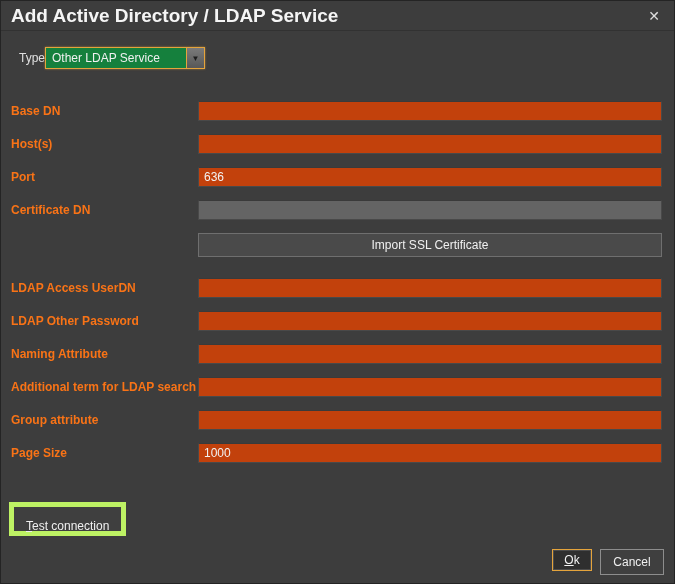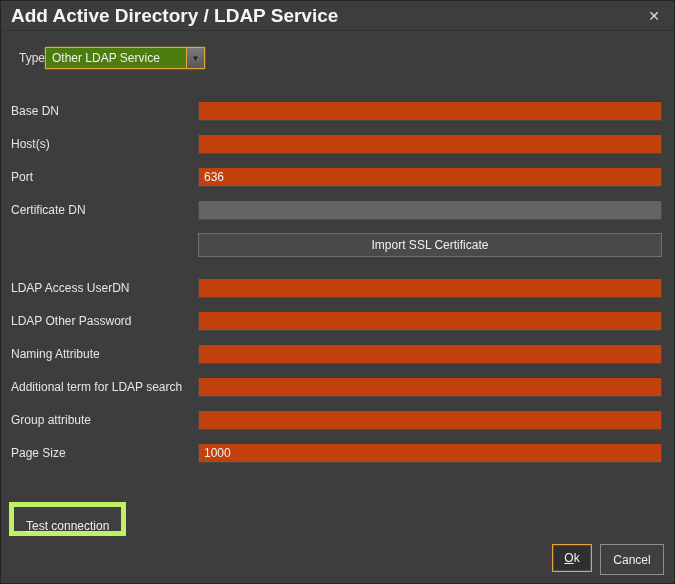--- a/index.html
+++ b/index.html
@@ -43,21 +43,21 @@
     display: flex;
     align-items: center;
     margin: 16px 0 0 10px;
   }
   .type-lbl { width: 34px; color: #e0e0e0; text-align: right; }
   .combo {
     display: flex;
     align-items: center;
     width: 160px;
     height: 22px;
-    background: #4d7c0f;
+    background: #15803d;
     border: 1px solid #e5a43c;
     box-shadow: 0 0 2px rgba(229,164,60,0.6);
     cursor: pointer;
   }
   .combo-text {
     flex: 1;
     padding: 0 6px;
     color: #f0f0f0;
     white-space: nowrap;
     overflow: hidden;
@@ -77,21 +77,22 @@
   .form { margin-top: 32px; }
   .row {
     display: flex;
     align-items: center;
     margin: 0 12px 13px 10px;
     height: 20px;
   }
   .lbl {
     width: 187px;
     flex: 0 0 187px;
-    color: #e5e5e5;
+    color: #f97316;
+    font-weight: bold;
   }
   .inp {
     flex: 1;
     height: 20px;
     background: #c2410c;
     border: 1px solid #494949;
     border-top-color: #3a3a3a;
     color: #f2f2f2;
     font-family: "Liberation Sans", sans-serif;
     font-size: 12px;
@@ -123,33 +124,33 @@
   }
   .footer {
     position: absolute;
     right: 10px;
     bottom: 8px;
     display: flex;
     gap: 8px;
   }
   .ok-btn {
     min-width: 40px;
-    height: 28px;
+    height: 22px;
     padding: 0 10px;
     background: #2f2f2f;
     border: 1px solid #e5a43c;
     box-shadow: inset 0 0 0 1px #4c4c4c;
     color: #f2f2f2;
     font-family: "Liberation Sans", sans-serif;
     font-size: 12px;
     cursor: pointer;
   }
   .cancel-btn {
     min-width: 64px;
-    height: 31px;
+    height: 26px;
     padding: 0 12px;
     background: #3f3f3f;
     border: 1px solid #8d8d8d;
     color: #efefef;
     font-family: "Liberation Sans", sans-serif;
     font-size: 12px;
     cursor: pointer;
   }
   .mn { display: block; }
   .mn::first-letter { text-decoration: underline; }

